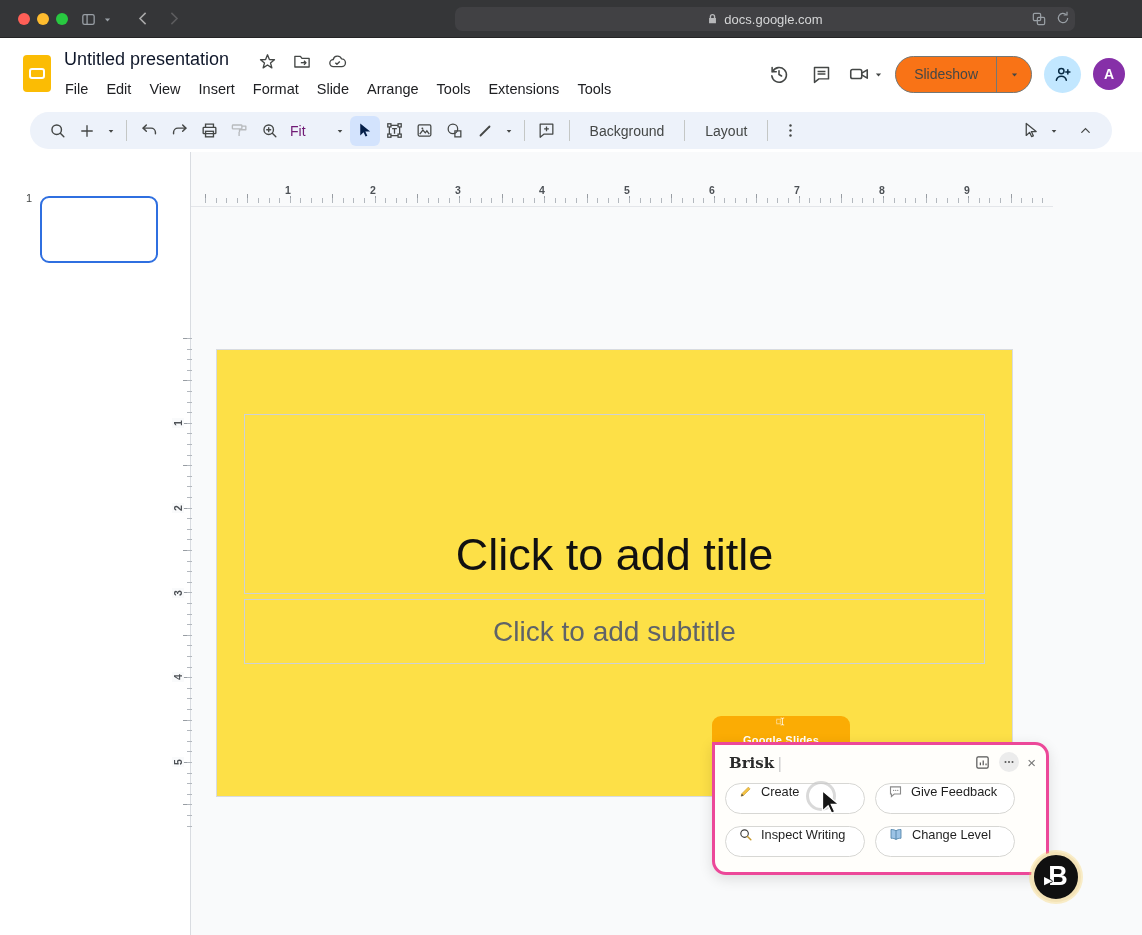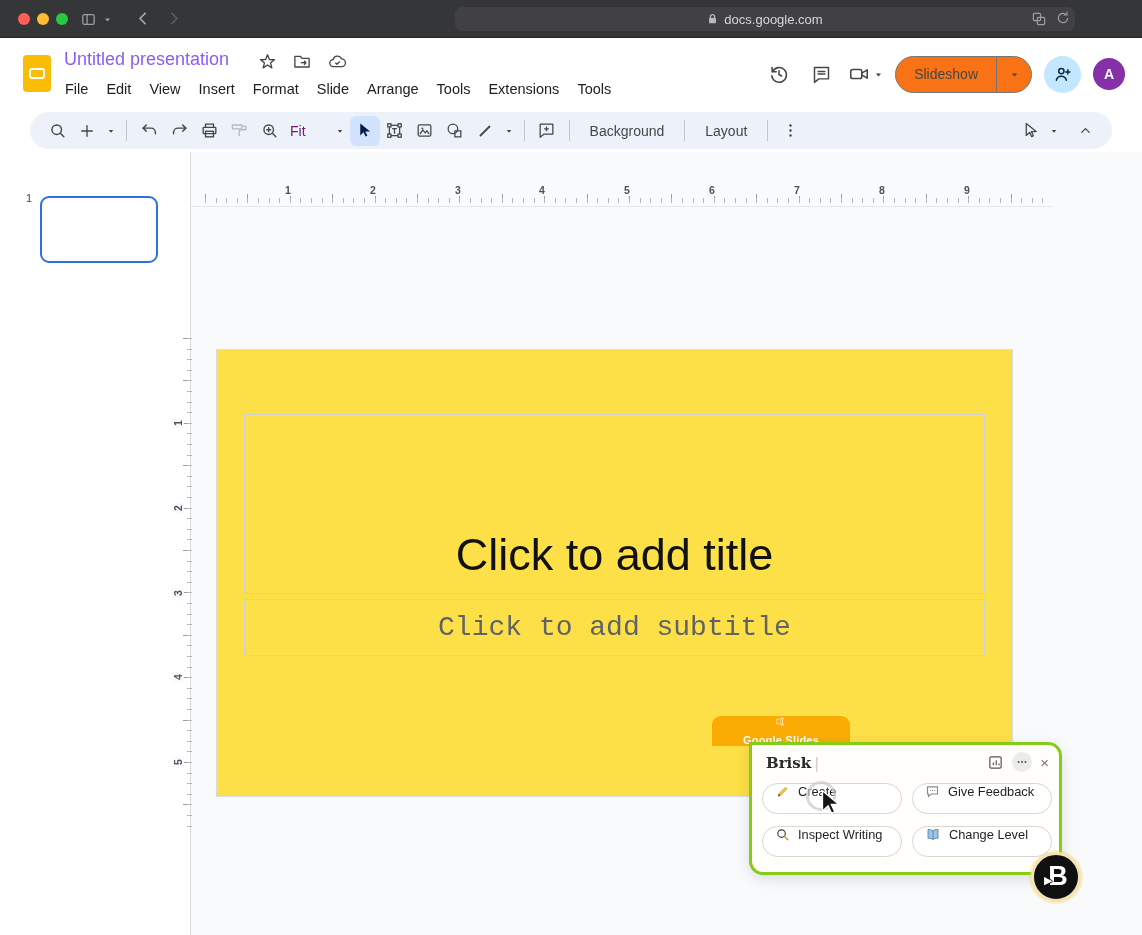--- a/index.html
+++ b/index.html
@@ -13,21 +13,21 @@
   .t-red { left:18px; background:#ff5f57; }
   .t-yellow { left:37px; background:#febc2e; }
   .t-green { left:56px; background:#28c840; }
   .chrome-ic { position:absolute; color:#9aa0a6; display:flex; align-items:center; }
   .addr { position:absolute; left:455px; top:7px; width:620px; height:24px; background:#414144; border-radius:7px; display:flex; align-items:center; justify-content:center; gap:6px; color:#d5d6d7; font-size:13px; }
 
   
   .appheader { position:absolute; left:0; top:38px; width:1142px; height:72px; background:#fff; }
   .slides-logo { position:absolute; left:23px; top:17px; width:28px; height:37px; background:#fbbc04; border-radius:4px; }
   .slides-logo .inner { position:absolute; left:6px; top:13px; width:16px; height:11px; border:2.5px solid #fff; border-radius:3px; }
-  .doc-title { position:absolute; left:64px; top:11px; font-size:18px; color:#8b5cf6; }
+  .doc-title { position:absolute; left:64px; top:11px; font-size:18px; color:#0f172a; }
   .title-icons { position:absolute; left:258px; top:14px; display:flex; gap:15px; color:#444746; }
   .menu-row { position:absolute; left:56px; top:40px; display:flex; }
   .menu-item { font-size:14.5px; color:#202124; padding:3px 9px; border-radius:5px; cursor:default; }
   .header-right { position:absolute; right:17px; top:14px; height:44px; display:flex; align-items:center; gap:12px; color:#444746; }
   .slideshow-btn { display:flex; align-items:flex-start; height:37px; border:1px solid #747775; border-radius:19px; background:#f97316; overflow:hidden; }
   .slideshow-main { padding:0 18px; font-size:14px; font-weight:500; color:#444746; height:100%; display:flex; align-items:center; }
   .slideshow-sep { width:1px; height:100%; background:#747775; }
   .slideshow-caret { width:34px; height:100%; display:flex; align-items:center; justify-content:center; }
   .share-btn { width:37px; height:37px; border-radius:50%; background:#c2e7ff; display:flex; align-items:center; justify-content:center; color:#072a44; }
   .avatar { width:32px; height:32px; border-radius:50%; background:#8630a8; color:#fff; font-size:14px; font-weight:700; display:flex; align-items:center; justify-content:center; }
@@ -63,27 +63,27 @@
   .vruler .minor { position:absolute; top:0; bottom:0; right:1px; width:5px;
     background:repeating-linear-gradient(to bottom,#b3b8be 0 1px,transparent 1px 10.6px); }
   .vruler .mid { position:absolute; top:0; bottom:0; right:1px; width:9px;
     background:repeating-linear-gradient(to bottom,#989da3 0 1px,transparent 1px 42.4px); }
   .vruler .num { position:absolute; left:-3px; transform:rotate(-90deg); font-size:10.5px; font-weight:600; color:#4d5156; background:#f9fafb; padding:0 2px; }
 
   
   .slide { position:absolute; left:216px; top:197px; width:797px; height:448px; background:#fde047; border:1px solid #d8dbe0; }
   .ph-title { position:absolute; left:27px; top:64px; width:741px; height:180px; border:1px solid #cdd1d6; display:flex; align-items:flex-end; justify-content:center; padding-bottom:12px; }
   .ph-title span { font-size:45px; color:#111; }
-  .ph-subtitle { position:absolute; left:27px; top:249px; width:741px; height:57px; border:1px solid #cdd1d6; display:flex; align-items:center; justify-content:center;font-family:Liberation Mono, monospace; }
+  .ph-subtitle { position:absolute; left:27px; top:249px; width:741px; height:65px; border:1px solid #cdd1d6; display:flex; align-items:center; justify-content:center; }
   .ph-subtitle span { font-size:28px; color:#5f6368; }
 
   
   .brisk-tab { position:absolute; left:712px; top:564px; width:138px; height:30px; background:#fbac04; border-radius:9px 9px 0 0; display:flex; align-items:center; gap:7px; padding:0 10px;flex-direction:column; }
   .brisk-tab span { color:#fff; font-size:11px; font-weight:700; letter-spacing:.2px; }
-  .brisk-panel { position:absolute; left:712px; top:590px; width:313px; height:133px; background:#fffefb; border:3px solid #84cc16; border-radius:0 14px 14px 14px; box-shadow:0 4px 14px rgba(0,0,0,.12);margin-left:37px; }
+  .brisk-panel { position:absolute; left:712px; top:590px; width:337px; height:133px; background:#fffefb; border:3px solid #ec4899; border-radius:0 14px 14px 14px; box-shadow:0 4px 14px rgba(0,0,0,.12); }
   .brisk-title { position:absolute; left:14px; top:9px; font-family:"DejaVu Serif", serif; font-weight:700; font-size:15px; color:#2b2b2b; }
   .brisk-title em { font-style:normal; color:#c9c9c9; font-weight:400; margin-left:3px; }
   .brisk-topicons { position:absolute; right:10px; top:7px; display:flex; align-items:center; gap:8px; }
   .brisk-dots { width:20px; height:20px; border-radius:50%; background:#ececec; display:flex; align-items:center; justify-content:center; }
   .brisk-close { font-size:15px; color:#777; line-height:1; }
   .brisk-grid { position:absolute; left:10px; top:38px; display:grid; grid-template-columns:140px 140px; grid-auto-rows:31px; column-gap:10px; row-gap:12px; }
   .brisk-btn { display:flex; align-items:flex-start; gap:8px; padding-left:12px; background:#fff; border:1.5px solid #d7d7d4; border-radius:16px; font-size:12.8px; color:#1f1f1f; }
 
   
   .ripple { position:absolute; left:806px; top:629px; width:30px; height:30px; border:3px solid #c9c9c9; border-radius:50%; opacity:.7; }

